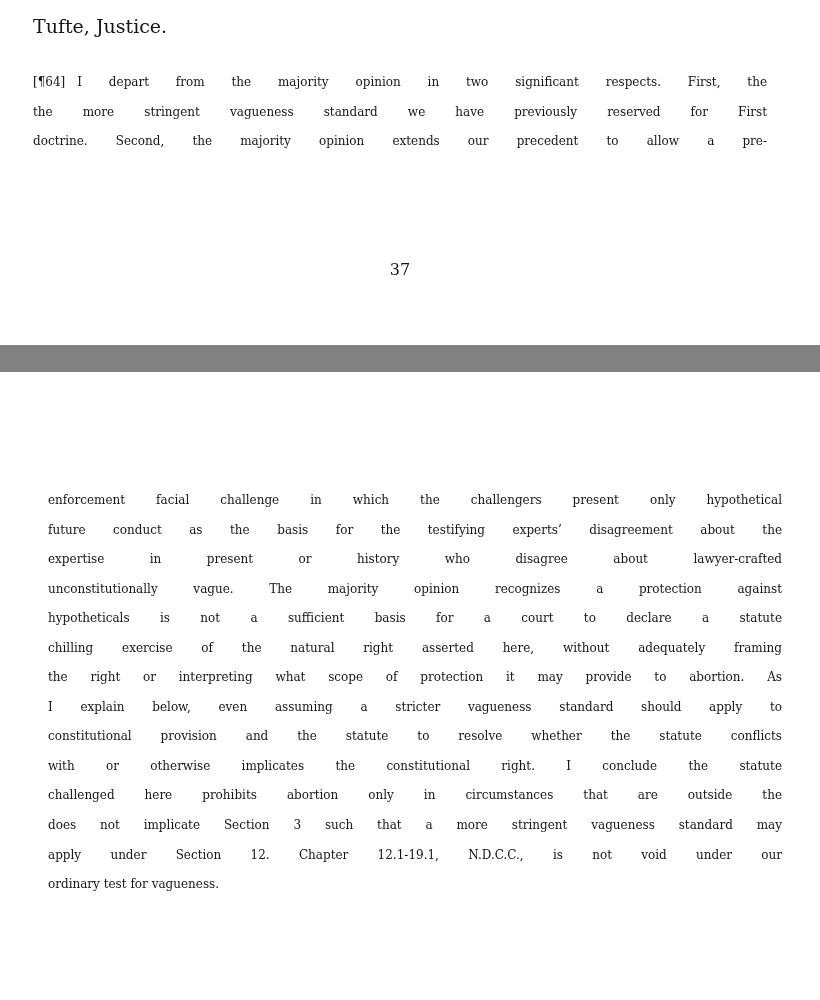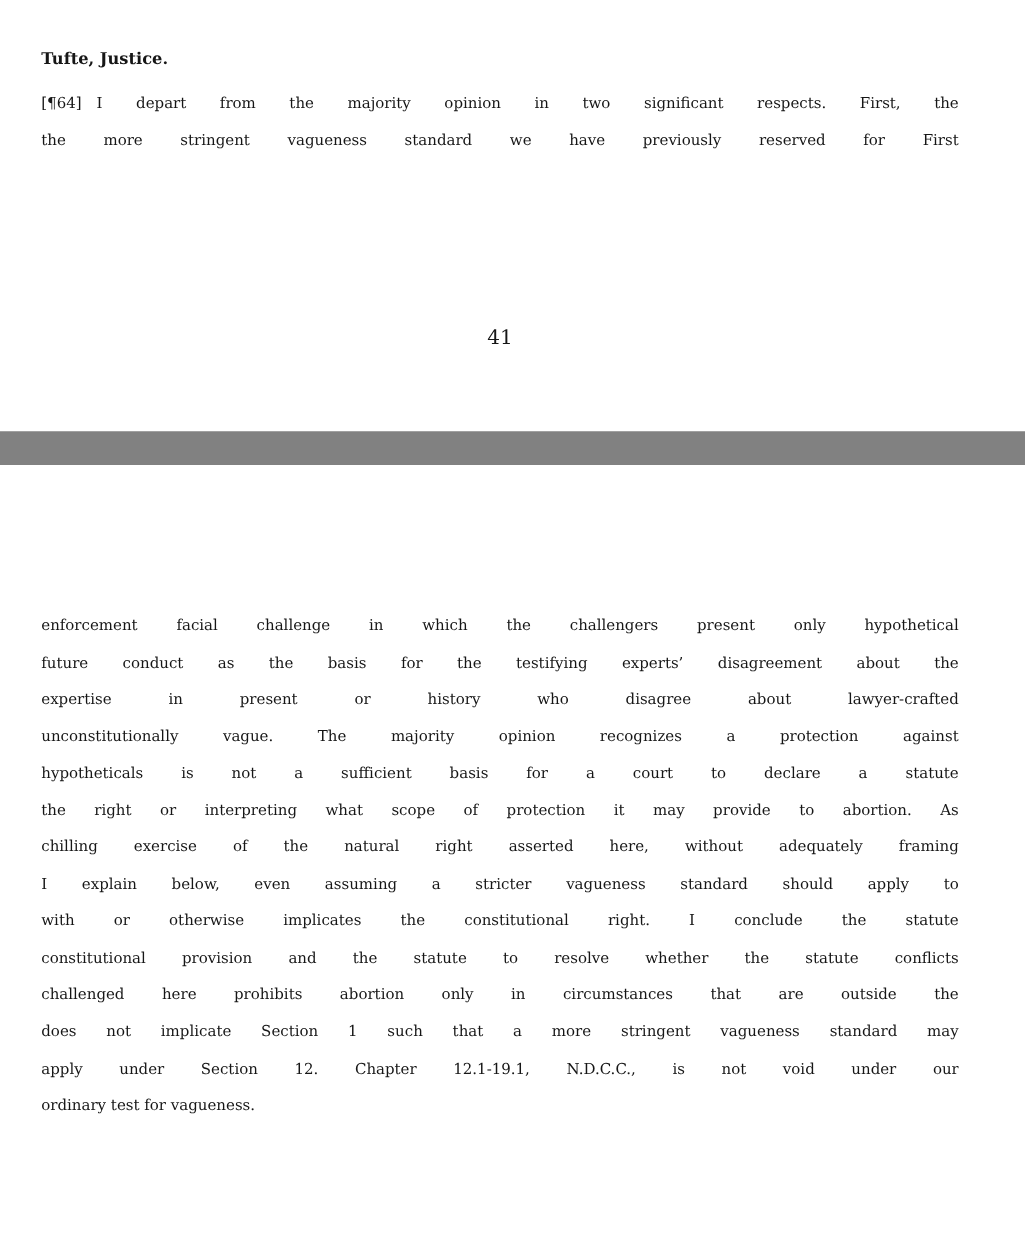--- a/index.html
+++ b/index.html
@@ -18,23 +18,23 @@
   .textblock {
     position: absolute;
     left: 33px;
     width: 734px;
     font-size: 12px;
     line-height: 29.55px;
   }
   .heading {
     position: absolute;
     left: 33px;
-    top: 36px;
-    font-size: 13px;
-    font-weight: bold;
+    top: 14px;
+    font-size: 19px;
+    font-weight: normal;
     line-height: 24px;
   }
   .line {
     text-align: justify;
     text-align-last: justify;
     text-justify: inter-word;
     white-space: normal;
     height: 29.55px;
     overflow: hidden;
   }
@@ -62,36 +62,37 @@
 </head>
 <body>
 
 <div>
 
   <div class="heading">Tufte, Justice.</div>
 
   <div class="textblock" id="p1" style="top: 68px;">
       <div class="line">[¶64] I depart from the majority opinion in two significant respects. First, the</div>
       <div class="line">the more stringent vagueness standard we have previously reserved for First</div>
+      <div class="line">doctrine. Second, the majority opinion extends our precedent to allow a pre-</div>
     </div>
 
-  <div class="pagenum">41</div>
+  <div class="pagenum">37</div>
 
   <div class="divider" style="background: rgb(129, 129, 129);"></div>
 
-  <div class="textblock" id="p2" style="top: 486px;">
+  <div class="textblock" id="p2" style="top: 486px; margin-left: 15px;">
       <div class="line">enforcement facial challenge in which the challengers present only hypothetical</div>
       <div class="line">future conduct as the basis for the testifying experts’ disagreement about the</div>
       <div class="line">expertise in present or history who disagree about lawyer-crafted</div>
       <div class="line">unconstitutionally vague. The majority opinion recognizes a protection against</div>
       <div class="line">hypotheticals is not a sufficient basis for a court to declare a statute</div>
+      <div class="line">chilling exercise of the natural right asserted here, without adequately framing</div>
       <div class="line">the right or interpreting what scope of protection it may provide to abortion. As</div>
-      <div class="line">chilling exercise of the natural right asserted here, without adequately framing</div>
       <div class="line">I explain below, even assuming a stricter vagueness standard should apply to</div>
+      <div class="line">constitutional provision and the statute to resolve whether the statute conflicts</div>
       <div class="line">with or otherwise implicates the constitutional right. I conclude the statute</div>
-      <div class="line">constitutional provision and the statute to resolve whether the statute conflicts</div>
       <div class="line">challenged here prohibits abortion only in circumstances that are outside the</div>
-      <div class="line">does not implicate Section 1 such that a more stringent vagueness standard may</div>
+      <div class="line">does not implicate Section 3 such that a more stringent vagueness standard may</div>
       <div class="line">apply under Section 12. Chapter 12.1-19.1, N.D.C.C., is not void under our</div>
       <div class="line last">ordinary test for vagueness.</div>
     </div>
 
 </div>
 
 </body></html>

